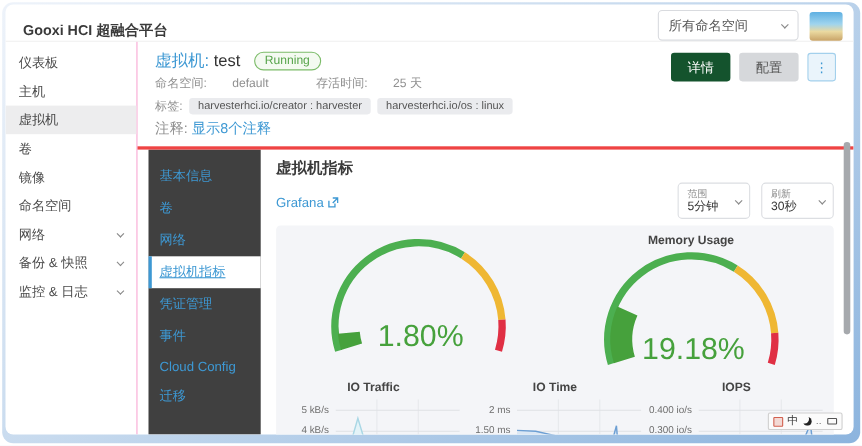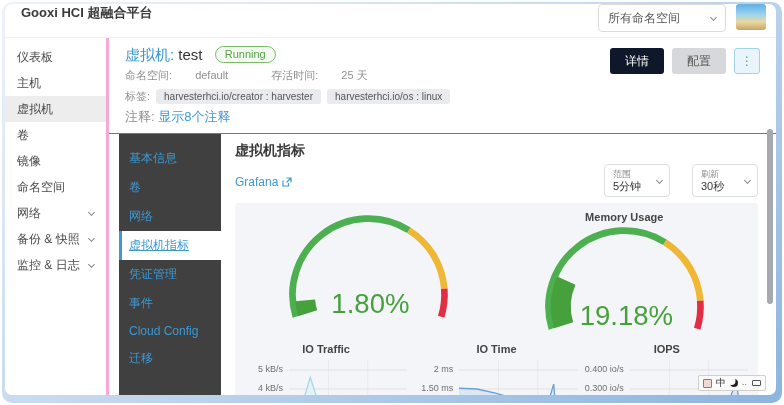--- a/index.html
+++ b/index.html
@@ -4,69 +4,69 @@
 <style>
   * { box-sizing: border-box; }
   body { margin:0; width:784px; height:405px; overflow:hidden; background:#fff;
          font-family:"Liberation Sans","DejaVu Sans",sans-serif; }
   .frame { position:absolute; left:2px; top:2px; right:2px; bottom:2px; border-radius:10px;
            background:linear-gradient(145deg,#eef3fa 0%,#c7daee 45%,#8cb4de 100%);
            padding:2px 6px 8px 3px; }
   .window { position:relative; width:100%; height:100%; background:#fff; border-radius:7px; overflow:hidden; }
 
   
-  .topbar { height:34px; display:flex; align-items:flex-start; padding:0 10px 0 16px; border-bottom:1px solid #f0f0f0; }
+  .topbar { height:34px; display:flex; align-items:flex-end; padding:0 10px 0 16px; border-bottom:1px solid #f0f0f0; }
   .app-title { font-size:13px; font-weight:bold; color:#3a3a3a; flex:1; }
   .ns-select { width:128px; height:28px; border:1px solid #d9dbdf; border-radius:4px; background:#fff;
                display:flex; align-items:center; justify-content:space-between; padding:0 9px;
                font-size:12px; color:#555; margin-right:10px; }
   .avatar { width:30px; height:26px; border-radius:3px;
             background:linear-gradient(180deg,#5fb0e2 0%,#9fd4ee 42%,#ead9a0 68%,#c9a468 100%); }
 
   .body { display:flex; height:calc(100% - 34px); }
 
   
-  .sidebar { width:104px; flex:none; border-right:3px solid #f9a8d4; padding-top:6px; }
+  .sidebar { width:120px; flex:none; border-right:1px solid #f9a8d4; padding-top:6px; }
   .side-item { height:26px; display:flex; align-items:center; justify-content:space-between;
                padding:0 12px; font-size:12px; color:#4a4a4a; cursor:default; }
   .side-item.sel { background:#ededee; }
   .chev { width:5px; height:5px; border-right:1.4px solid #8a8a8a; border-bottom:1.4px solid #8a8a8a;
           transform:rotate(45deg); margin-top:-2px; }
 
   
   .main { flex:1; min-width:0; display:flex; flex-direction:column; }
-  .vm-header { flex:none; padding:8px 16px 7px 16px; border-bottom:1px solid #ef4444; position:relative; }
+  .vm-header { flex:none; padding:8px 16px 7px 16px; border-bottom:3px solid #ef4444; position:relative; }
   .vm-title { font-size:15px; color:#333; }
   .vm-type { color:#3d98d3; }
   .vm-name { font-weight:500; }
   .badge { display:inline-block; margin-left:8px; padding:1px 9px 2px; border:1px solid #7cbc69; color:#56a349;
            background:#f4faf1; border-radius:10px; font-size:11px; vertical-align:2px; }
   .vm-meta { font-size:11px; color:#909090; margin-top:3px; }
   .vm-meta span { margin-right:20px;margin-top:16px; }
   .tag-row { margin-top:6px; font-size:11px; color:#909090; display:flex; align-items:center; gap:6px; }
   .tag { background:#eaebee; color:#555; font-size:10px; padding:2px 8px; border-radius:3px; }
   .anno-row { margin-top:4px; font-size:13px; color:#909090; }
   .link { color:#3d98d3; text-decoration:none; }
   .hdr-buttons { position:absolute; top:10px; right:16px; display:flex; gap:8px; align-items:center; }
   .btn { height:26px; padding:0 15px; border-radius:3px; font-size:12px; display:flex; align-items:center; border:none; cursor:pointer; }
-  .btn-primary { background:#0f172a; color:#fff;text-align:right; }
+  .btn-primary { background:#14532d; color:#fff;text-align:right; }
   .btn-gray { background:#d6d8db; color:#555; }
   .btn-more { width:26px; height:26px; border:1px solid #a3d0ec; background:#eaf4fb; color:#3d98d3;
               border-radius:3px; display:flex; align-items:center; justify-content:center; font-size:12px; cursor:pointer; }
 
   
   .tab-area { flex:1; min-height:0; display:flex; padding-left:10px; }
   .subnav { width:102px; flex:none; background:#404040; padding-top:10px; }
   .subnav-item { padding:6px 10px; font-size:12px; color:#3d98d3; cursor:pointer; }
   .subnav-item.sel { background:#fff; border-left:3px solid #3d98d3; padding-left:7px; text-decoration:underline; }
   .content { flex:1; min-width:0; padding:8px 18px 0 14px; }
   .metrics-title { font-size:14px; font-weight:600; color:#3a3a3a; }
   .controls { display:flex; justify-content:space-between; align-items:flex-end; margin-top:4px; }
   .grafana { font-size:12px; color:#3d98d3; display:flex; align-items:center; gap:4px; margin-bottom:8px; cursor:pointer; }
-  .selects { display:flex; gap:22px; }
+  .selects { display:flex; gap:10px; }
   .mini-select { width:66px; border:1px solid #dcdee2; border-radius:4px; background:#fff;
                  padding:3px 16px 3px 8px; position:relative; cursor:pointer; }
   .ms-label { font-size:9px; color:#8c8c8c; line-height:12px; }
   .ms-value { font-size:11px; color:#333; line-height:13px; }
   .ms-chev { position:absolute; right:7px; top:15px; }
 
   
   .panel { margin-top:6px; background:#f4f5f8; border-radius:4px; padding:8px 6px 40px; height:400px; }
   .gauges { display:flex; }
   .gauge { flex:1; text-align:center; }

